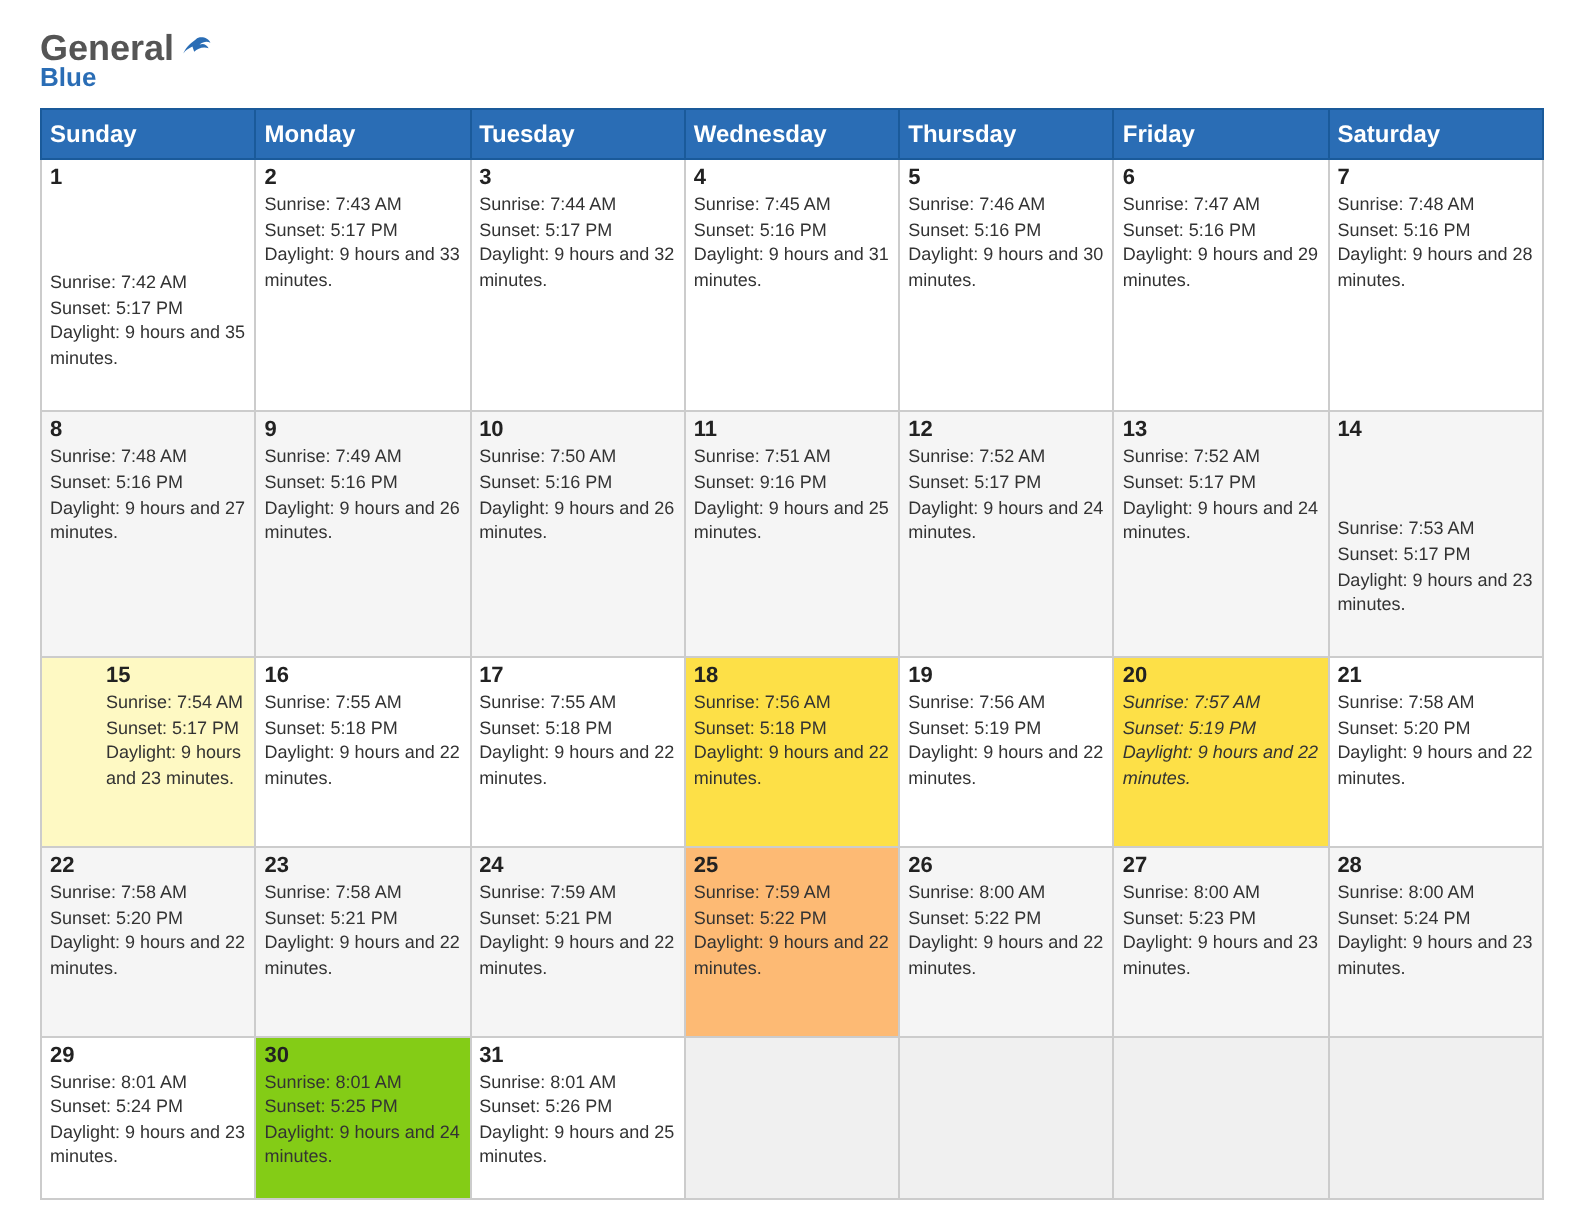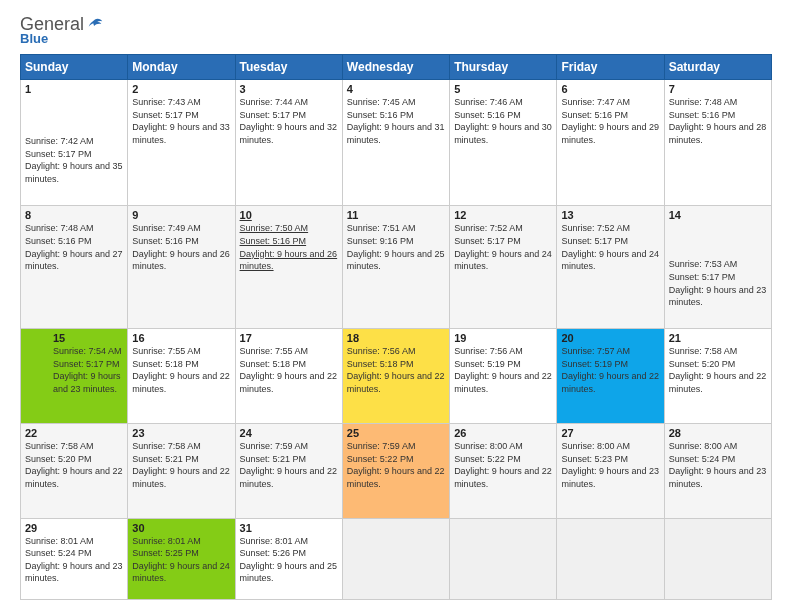--- a/index.html
+++ b/index.html
@@ -106,21 +106,21 @@
 <body>
 
 <div class="page">
   <div class="header">
     <div class="logo">
       <div>
         <div class="logo-text">
           <span class="logo-general"></span><span class="logo-blue"></span>
         </div>
         <div style="display:flex;align-items:center;margin-top:-2px;">
-          <span style="color:#555;font-size:18px;font-weight:normal;">General</span>
+          <span style="color:#555;font-size:18px;font-weight:bold;">General</span>
           <svg class="logo-bird" viewBox="0 0 20 20">
             <path d="M10 4 C12 2, 17 3, 18 6 C16 5, 14 5.5, 12 7 C14 6, 16 7, 17 9 C14 8, 11 9, 9 11 L8 8 C6 9, 4 10, 3 12 C4 9, 6 7, 10 4Z" fill="#2a6db5"></path>
           </svg>
         </div>
         <div style="color:#2a6db5;font-size:13px;font-weight:bold;margin-top:-4px;">Blue</div>
       </div>
     </div>
     <div class="title-block">
       <div class="month-title"></div>
       <div class="subtitle"></div>
@@ -190,21 +190,21 @@
             <div class="day-info" style="white-space: pre-line;">Sunrise: 7:48 AM
 Sunset: 5:16 PM
 Daylight: 9 hours and 27 minutes.</div>
           </td>
           <td style="background: rgb(245, 245, 245);">
             <span class="day-num">9</span>
             <div class="day-info" style="white-space: pre-line;">Sunrise: 7:49 AM
 Sunset: 5:16 PM
 Daylight: 9 hours and 26 minutes.</div>
           </td>
-          <td style="background: rgb(245, 245, 245); text-decoration: underline;">
+          <td style="background: rgb(245, 245, 245);">
             <span class="day-num">10</span>
             <div class="day-info" style="white-space: pre-line;">Sunrise: 7:50 AM
 Sunset: 5:16 PM
 Daylight: 9 hours and 26 minutes.</div>
           </td>
           <td style="background: rgb(245, 245, 245);">
             <span class="day-num">11</span>
             <div class="day-info" style="white-space: pre-line;">Sunrise: 7:51 AM
 Sunset: 9:16 PM
 Daylight: 9 hours and 25 minutes.</div>
@@ -222,21 +222,21 @@
 Daylight: 9 hours and 24 minutes.</div>
           </td>
           <td style="background: rgb(245, 245, 245);">
             <span class="day-num">14</span>
             <div class="day-info" style="white-space: pre-line; margin-top: 37px;">Sunrise: 7:53 AM
 Sunset: 5:17 PM
 Daylight: 9 hours and 23 minutes.</div>
           </td>
         </tr>
         <tr>
-          <td style="background: #84cc16; padding-left: 32px;">
+          <td style="background: #fef9c3; padding-left: 32px;">
             <span class="day-num">15</span>
             <div class="day-info" style="white-space: pre-line;">Sunrise: 7:54 AM
 Sunset: 5:17 PM
 Daylight: 9 hours and 23 minutes.</div>
           </td>
           <td style="background: rgb(255, 255, 255);">
             <span class="day-num">16</span>
             <div class="day-info" style="white-space: pre-line;">Sunrise: 7:55 AM
 Sunset: 5:18 PM
 Daylight: 9 hours and 22 minutes.</div>
@@ -252,23 +252,23 @@
             <div class="day-info" style="white-space: pre-line;">Sunrise: 7:56 AM
 Sunset: 5:18 PM
 Daylight: 9 hours and 22 minutes.</div>
           </td>
           <td style="background: rgb(255, 255, 255);">
             <span class="day-num">19</span>
             <div class="day-info" style="white-space: pre-line;">Sunrise: 7:56 AM
 Sunset: 5:19 PM
 Daylight: 9 hours and 22 minutes.</div>
           </td>
-          <td style="background: #0ea5e9;">
+          <td style="background: #fde047;">
             <span class="day-num">20</span>
-            <div class="day-info" style="white-space: pre-line;">Sunrise: 7:57 AM
+            <div class="day-info" style="white-space: pre-line; font-style: italic;">Sunrise: 7:57 AM
 Sunset: 5:19 PM
 Daylight: 9 hours and 22 minutes.</div>
           </td>
           <td style="background: rgb(255, 255, 255);">
             <span class="day-num">21</span>
             <div class="day-info" style="white-space: pre-line;">Sunrise: 7:58 AM
 Sunset: 5:20 PM
 Daylight: 9 hours and 22 minutes.</div>
           </td>
         </tr>

